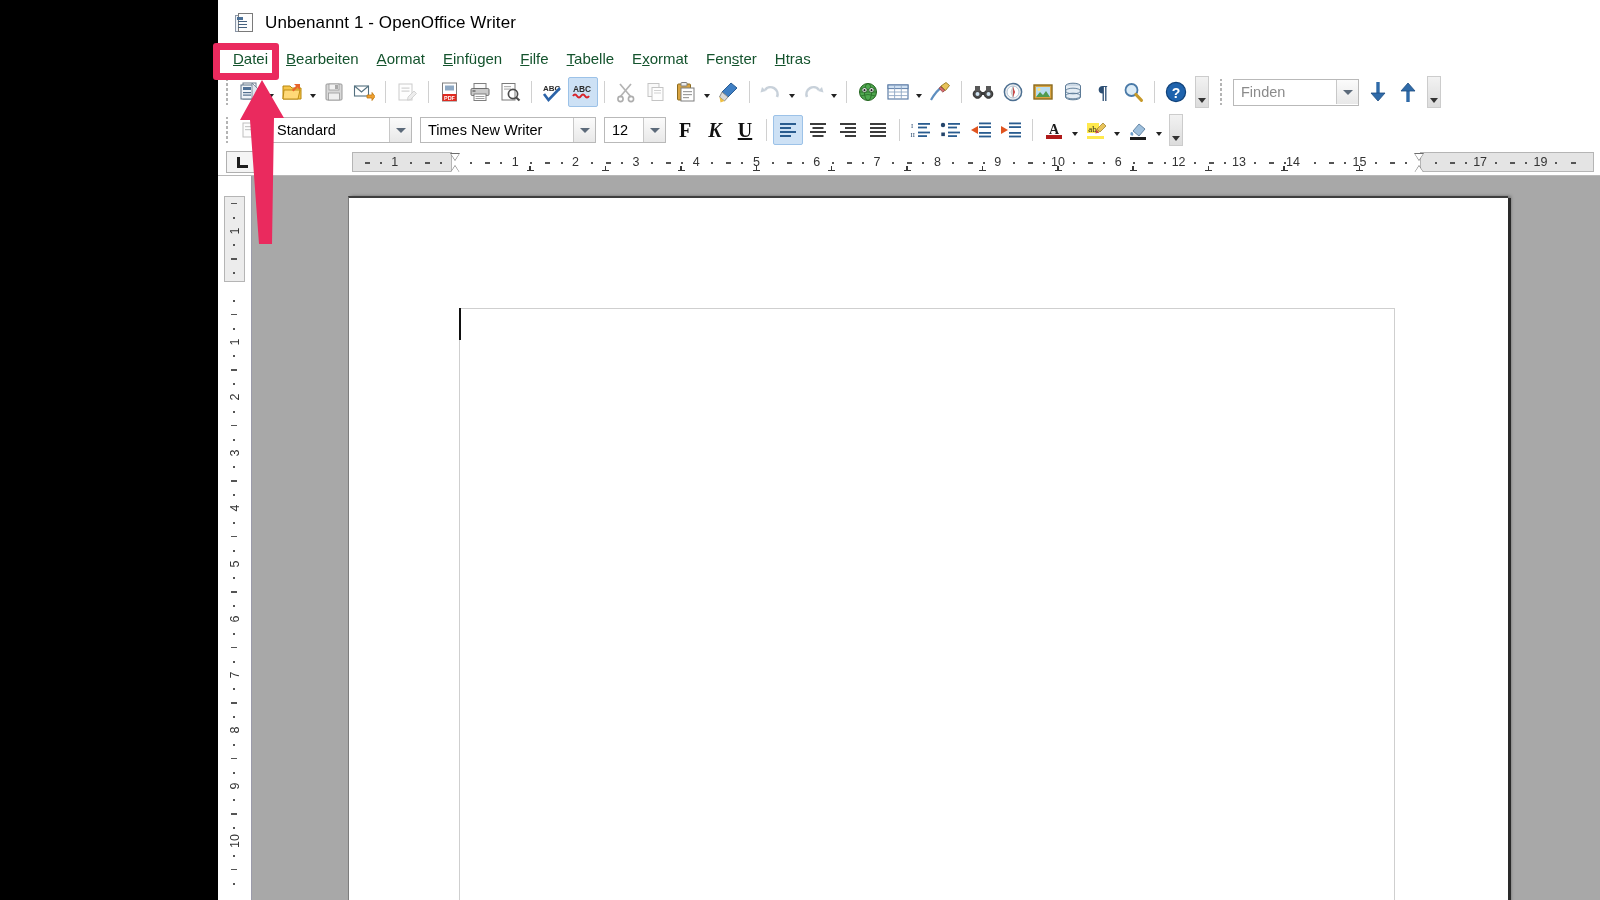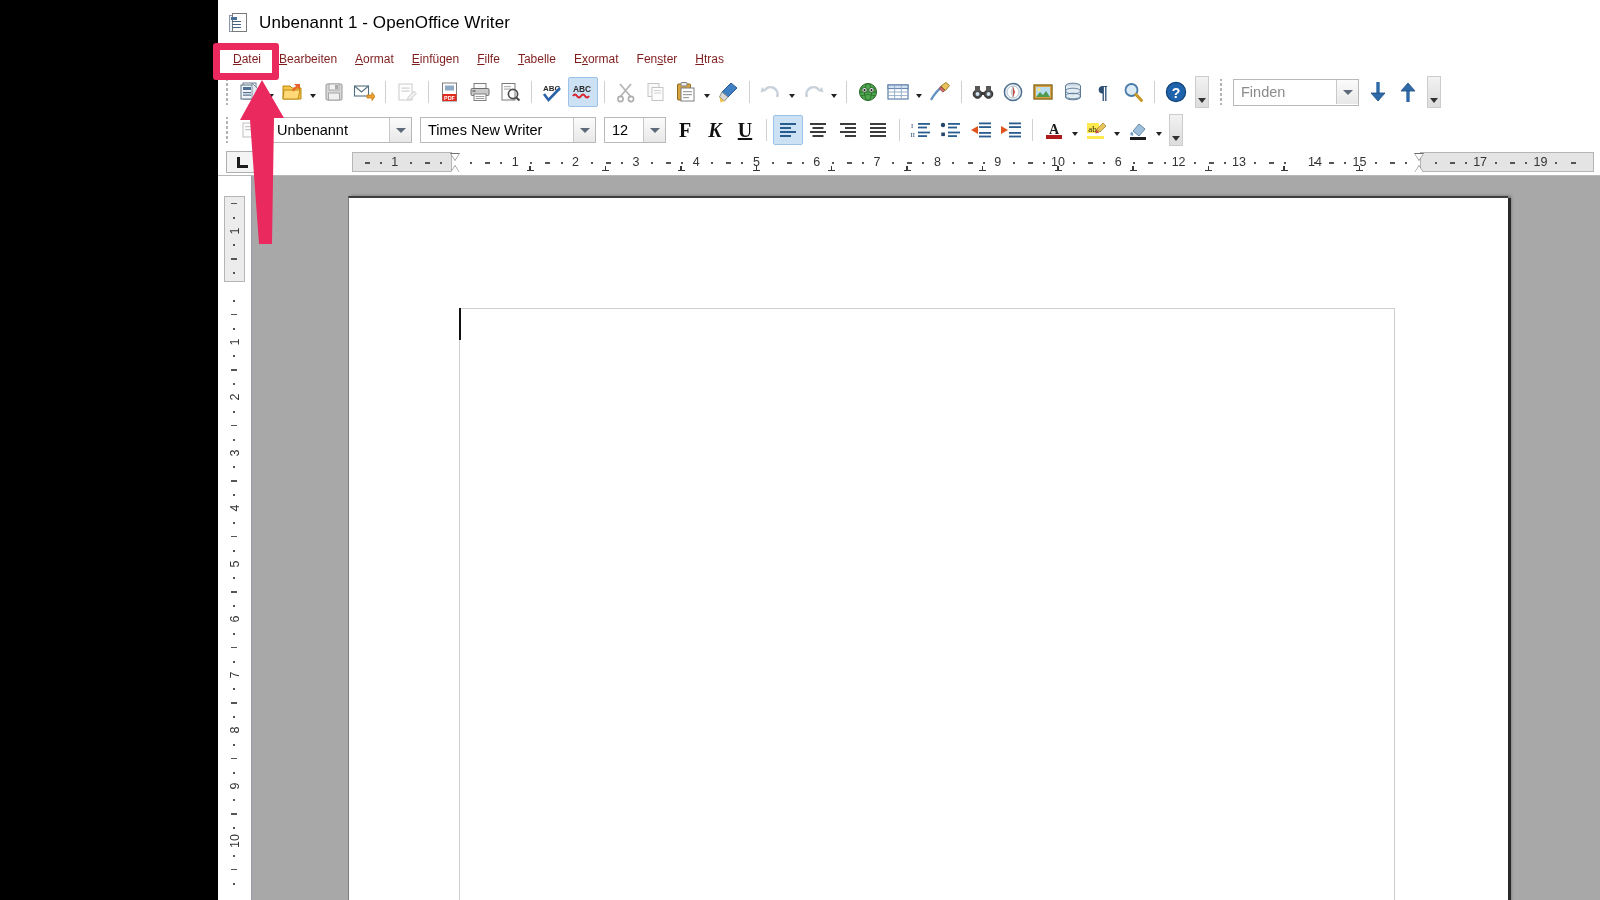--- a/index.html
+++ b/index.html
@@ -21,21 +21,21 @@
     left: 218px; top: 0px;
     width: 1382px; height: 900px;
     background: #ffffff;
     display: flex; flex-direction: column;
   }
   
   #title-bar {
     height: 45px;
     background: #ffffff;
     display: flex; align-items: center;
-    padding-left: 10px;
+    padding-left: 16px;
     flex: none;
   }
   #title-icon { width: 22px; height: 22px; position: relative; flex: none; margin-right: 9px;}
   .ti-page {
     position:absolute; left:4px; top:1px; width:15px; height:19px;
     background:#fdfdfd; border:1px solid #7a7a7a;
   }
   .ti-page2 {
     position:absolute; left:1px; top:3px; width:14px; height:17px;
     background:#eef2f7; border:1px solid #8a95a5;
@@ -50,21 +50,21 @@
   
   #menu-bar {
     height: 28px;
     background: #ffffff;
     display: flex; align-items: center;
     padding-left: 6px;
     flex: none;
     position: relative;
   }
   .menu-item {
-    font-size: 12px; color: #7f1d1d;
+    font-size: 15px; color: #14532d;
     padding: 2px 9px 3px 9px;
     cursor: default; white-space: nowrap;
   }
   .menu-item u { text-decoration: underline; }
   
   .toolbar {
     display: flex; align-items: center;
     background: #ffffff;
     flex: none;
     position: relative;
@@ -560,21 +560,21 @@
 
       <div class="tb-btn">
         <svg width="20" height="20" viewBox="0 0 20 20" opacity="0.55">
           <rect x="3" y="3" width="13" height="14" fill="#fbfbfb" stroke="#8a8a8a"></rect>
           <rect x="5" y="6" width="9" height="1.2" fill="#9a9a9a"></rect>
           <rect x="5" y="9" width="9" height="1.2" fill="#9a9a9a"></rect>
         </svg>
       </div>
 
       <div class="combo" id="combo-style">
-        <div class="cval">Unbenannt</div>
+        <div class="cval">Standard</div>
         <div class="cbtn"></div>
       </div>
 
       <div class="combo" id="combo-font">
         <div class="cval">Times New Writer</div>
         <div class="cbtn"></div>
       </div>
 
       <div class="combo" id="combo-size">
         <div class="cval">12</div>
@@ -714,21 +714,21 @@
           <div class="hr-num" style="left: 344.2px;">4</div>
           <div class="hr-num" style="left: 404.5px;">5</div>
           <div class="hr-num" style="left: 464.8px;">6</div>
           <div class="hr-num" style="left: 525.1px;">7</div>
           <div class="hr-num" style="left: 585.4px;">8</div>
           <div class="hr-num" style="left: 645.7px;">9</div>
           <div class="hr-num" style="left: 706px;">10</div>
           <div class="hr-num" style="left: 766.3px;">6</div>
           <div class="hr-num" style="left: 826.6px;">12</div>
           <div class="hr-num" style="left: 886.9px;">13</div>
-          <div class="hr-num" style="left: 963px;">14</div>
+          <div class="hr-num" style="left: 941px;">14</div>
           <div class="hr-num" style="left: 1007.5px;">15</div>
           <div class="hr-num" style="left: 1061px; margin-top: 40px;">16</div>
           <div class="hr-num" style="left: 1128.1px;">17</div>
           <div class="hr-num" style="left: 1188.4px;">19</div>
           <div class="hr-dash" style="width: 5px; height: 1.6px; left: 12.55px;"></div>
           <div class="hr-dot" style="left: 27.625px;"></div>
           <div class="hr-dot" style="left: 57.775px;"></div>
           <div class="hr-dash" style="width: 5px; height: 1.6px; left: 72.85px;"></div>
           <div class="hr-dot" style="left: 87.925px;"></div>
           <div class="hr-dot" style="left: 118.075px;"></div>

